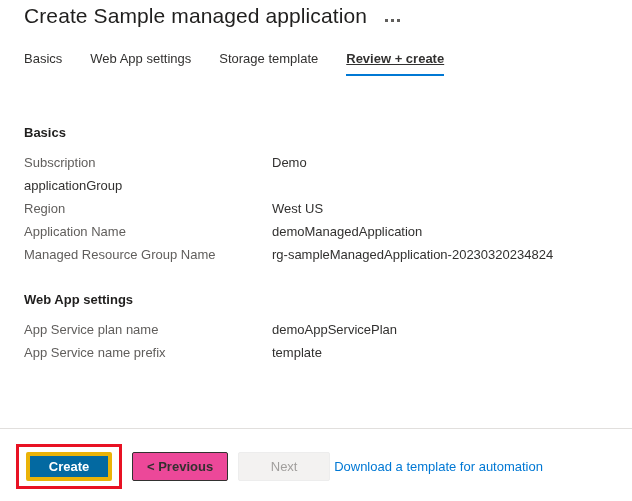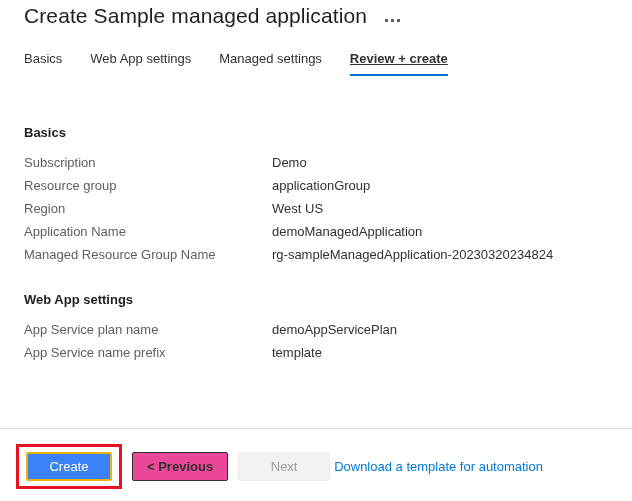--- a/index.html
+++ b/index.html
@@ -146,24 +146,24 @@
     padding: 0 14px;
     box-sizing: border-box;
     display: inline-flex;
     align-items: center;
     justify-content: center;
     cursor: pointer;
     white-space: nowrap;
     border-radius: 2px;
   }
   .btn-primary {
-    background: #3b82f6;
+    background: #0369a1;
     color: #ffffff;
-    border: 2px solid #eab308;
-    font-weight: 400;
+    border: 4px solid #eab308;
+    font-weight: 700;
   }
   .btn-secondary {
     background: #ec4899;
     color: #323130;
     border: 1px solid #323130;
     font-weight: 700;
     margin-right: 10px;
     min-width: 96px;
   }
   .btn-disabled {
@@ -192,36 +192,35 @@
     <div class="ellipsis-btn">
       <span class="dot"></span>
       <span class="dot"></span>
       <span class="dot"></span>
     </div>
   </div>
 
   <div class="tabs">
     <div class="tab">Basics</div>
     <div class="tab">Web App settings</div>
-    <div class="tab">Managed settings</div>
+    <div class="tab">Storage template</div>
     <div class="tab active">Review + create</div>
   </div>
 </div>
 
 <div class="content">
 
   <div class="section">
     <div class="section-heading">Basics</div>
 
     <div class="kv-row">
       <div class="kv-label">Subscription</div>
       <div class="kv-value">Demo</div>
     </div>
     <div class="kv-row">
-      <div class="kv-label">Resource group</div>
       <div class="kv-value">applicationGroup</div>
     </div>
     <div class="kv-row">
       <div class="kv-label">Region</div>
       <div class="kv-value">West US</div>
     </div>
     <div class="kv-row">
       <div class="kv-label">Application Name</div>
       <div class="kv-value">demoManagedApplication</div>
     </div>

